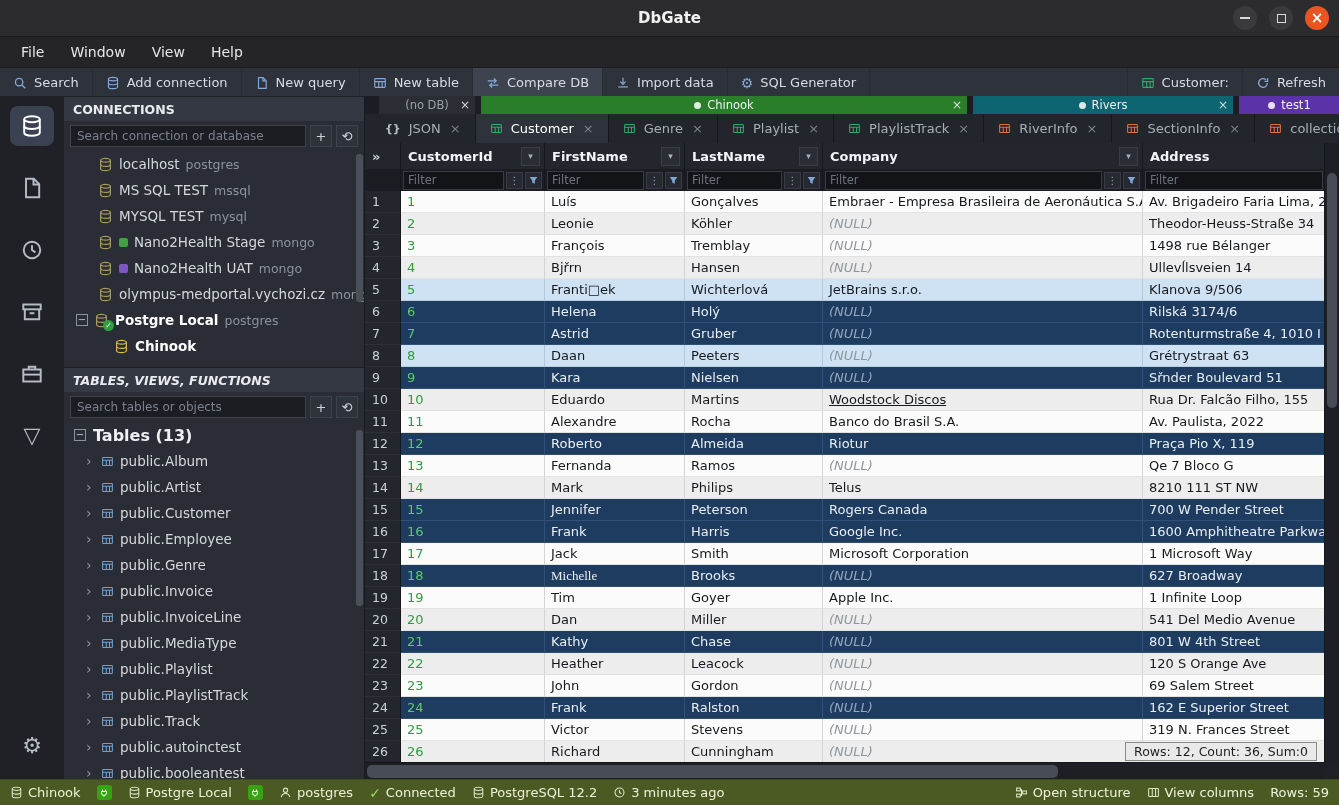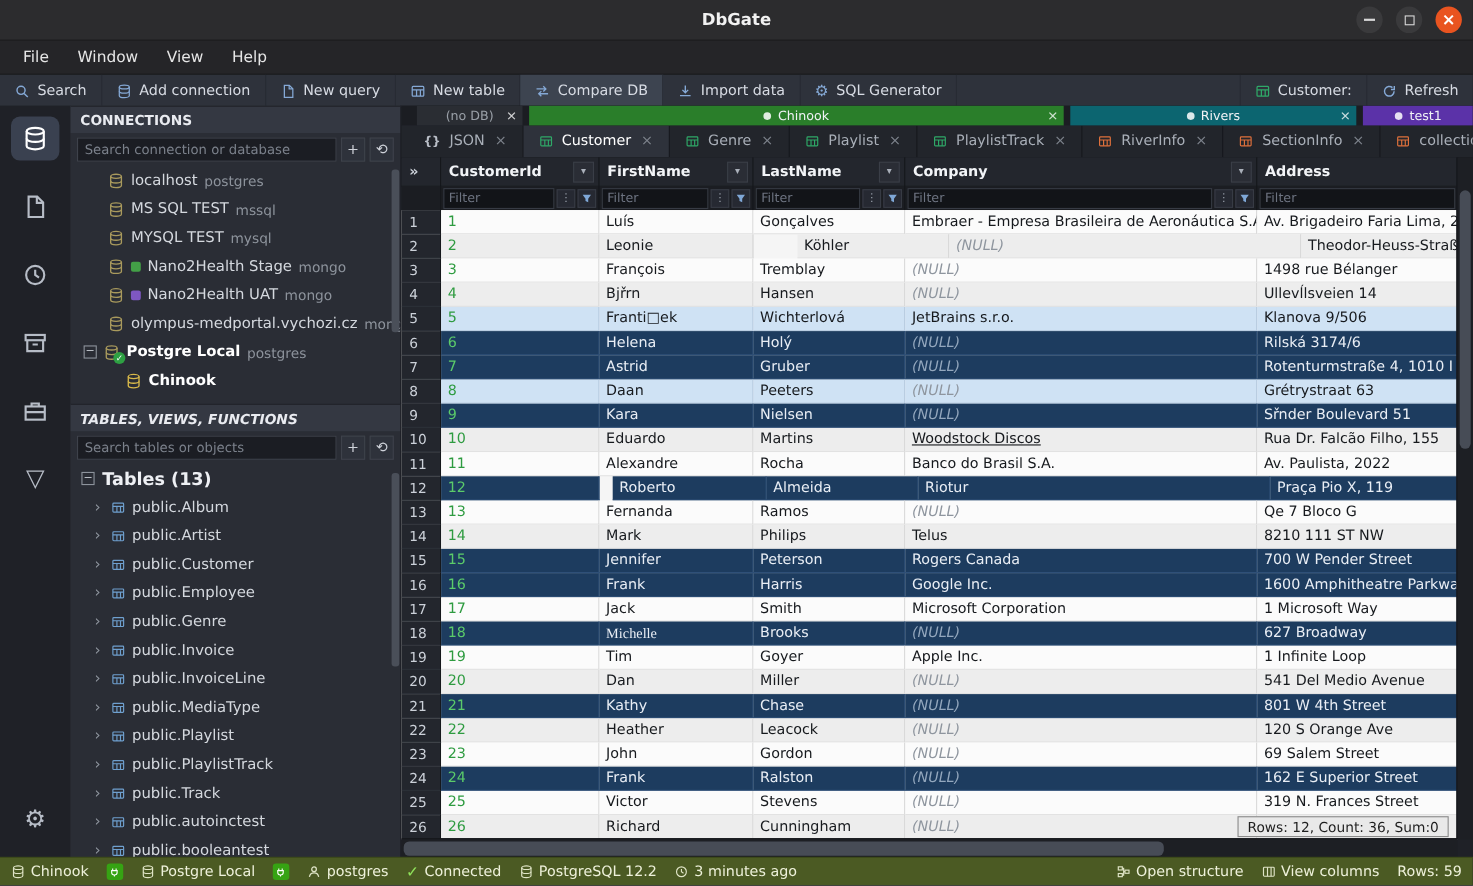--- a/index.html
+++ b/index.html
@@ -714,21 +714,21 @@
               <div class="cell id" style="width: 144px;">1</div>
               <div class="cell" style="width: 140px;">Luís</div>
               <div class="cell" style="width: 138px;">Gonçalves</div>
               <div class="cell" style="width: 320px;">Embraer - Empresa Brasileira de Aeronáutica S.A.</div>
               <div class="cell" style="width: 183px;">Av. Brigadeiro Faria Lima, 2</div>
             </div>
             <div class="grow even">
               <div class="rn">2</div>
               <div class="cell id" style="width: 144px;">2</div>
               <div class="cell" style="width: 140px;">Leonie</div>
-              <div class="cell" style="width: 138px; margin-left: 40px;">Köhler</div>
+              <div class="cell" style="width: 138px;">Köhler</div>
               <div class="cell" style="width: 320px;">
                 <span class="null">(NULL)</span>
               </div>
               <div class="cell" style="width: 183px;">Theodor-Heuss-Straße 34</div>
             </div>
             <div class="grow odd">
               <div class="rn">3</div>
               <div class="cell id" style="width: 144px;">3</div>
               <div class="cell" style="width: 140px;">François</div>
               <div class="cell" style="width: 138px;">Tremblay</div>
@@ -807,21 +807,21 @@
               <div class="rn">11</div>
               <div class="cell id" style="width: 144px;">11</div>
               <div class="cell" style="width: 140px;">Alexandre</div>
               <div class="cell" style="width: 138px;">Rocha</div>
               <div class="cell" style="width: 320px;">Banco do Brasil S.A.</div>
               <div class="cell" style="width: 183px;">Av. Paulista, 2022</div>
             </div>
             <div class="grow sel-dark">
               <div class="rn">12</div>
               <div class="cell id" style="width: 144px;">12</div>
-              <div class="cell" style="width: 140px; margin-left: 12px;">Roberto</div>
+              <div class="cell" style="width: 140px;">Roberto</div>
               <div class="cell" style="width: 138px;">Almeida</div>
               <div class="cell" style="width: 320px;">Riotur</div>
               <div class="cell" style="width: 183px;">Praça Pio X, 119</div>
             </div>
             <div class="grow odd">
               <div class="rn">13</div>
               <div class="cell id" style="width: 144px;">13</div>
               <div class="cell" style="width: 140px;">Fernanda</div>
               <div class="cell" style="width: 138px;">Ramos</div>
               <div class="cell" style="width: 320px;">

